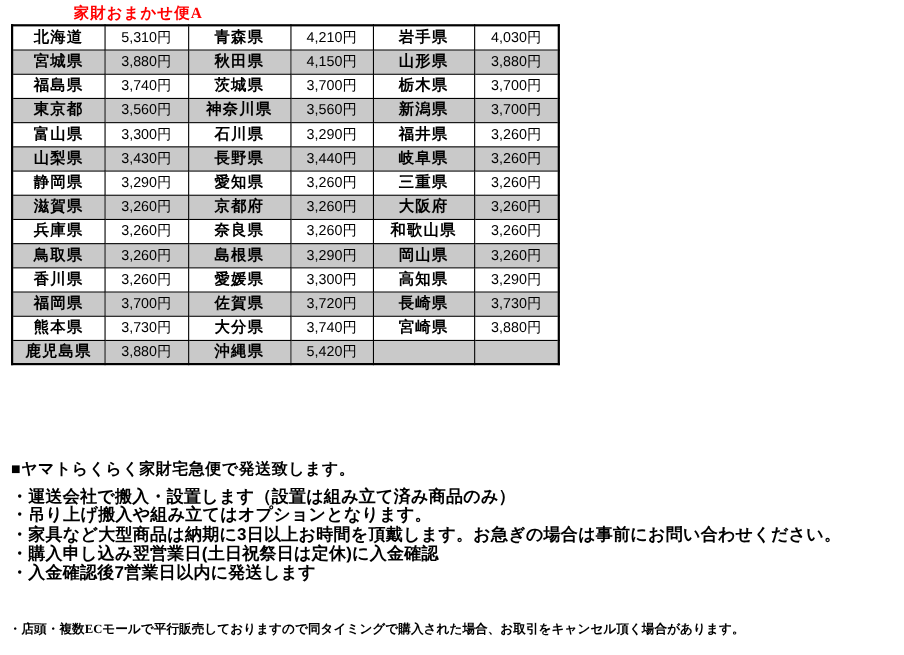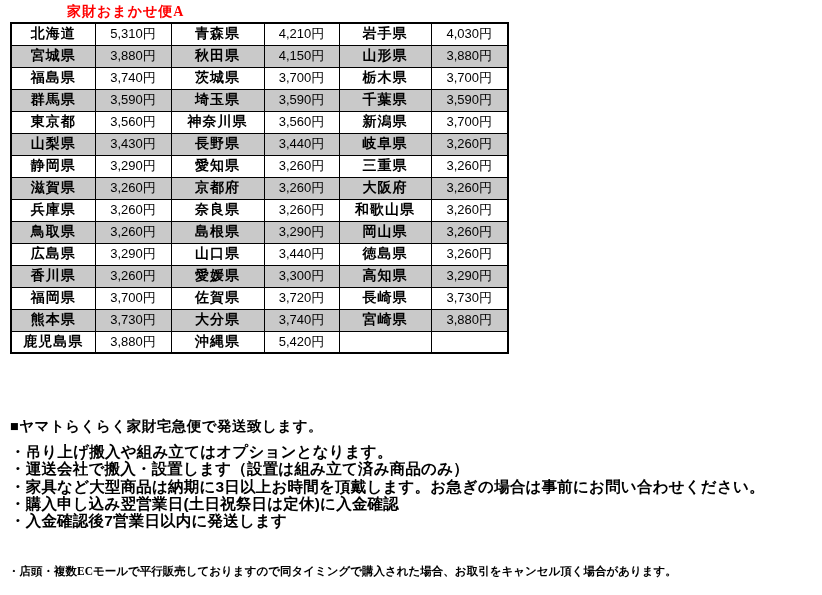--- a/index.html
+++ b/index.html
@@ -76,34 +76,34 @@
       </tr>
       <tr>
         <td class="pref">福島県</td>
         <td class="price">3,740円</td>
         <td class="pref">茨城県</td>
         <td class="price">3,700円</td>
         <td class="pref">栃木県</td>
         <td class="price">3,700円</td>
       </tr>
       <tr>
-        <td class="pref">群馬県</td>
-        <td class="price">3,590円</td>
-        <td class="pref">埼玉県</td>
-        <td class="price">3,590円</td>
-        <td class="pref">千葉県</td>
-        <td class="price">3,590円</td>
-      </tr>
-      <tr>
         <td class="pref">東京都</td>
         <td class="price">3,560円</td>
         <td class="pref">神奈川県</td>
         <td class="price">3,560円</td>
         <td class="pref">新潟県</td>
         <td class="price">3,700円</td>
+      </tr>
+      <tr>
+        <td class="pref">富山県</td>
+        <td class="price">3,300円</td>
+        <td class="pref">石川県</td>
+        <td class="price">3,290円</td>
+        <td class="pref">福井県</td>
+        <td class="price">3,260円</td>
       </tr>
       <tr>
         <td class="pref">山梨県</td>
         <td class="price">3,430円</td>
         <td class="pref">長野県</td>
         <td class="price">3,440円</td>
         <td class="pref">岐阜県</td>
         <td class="price">3,260円</td>
       </tr>
       <tr>
@@ -132,28 +132,20 @@
       </tr>
       <tr>
         <td class="pref">鳥取県</td>
         <td class="price">3,260円</td>
         <td class="pref">島根県</td>
         <td class="price">3,290円</td>
         <td class="pref">岡山県</td>
         <td class="price">3,260円</td>
       </tr>
       <tr>
-        <td class="pref">広島県</td>
-        <td class="price">3,290円</td>
-        <td class="pref">山口県</td>
-        <td class="price">3,440円</td>
-        <td class="pref">徳島県</td>
-        <td class="price">3,260円</td>
-      </tr>
-      <tr>
         <td class="pref">香川県</td>
         <td class="price">3,260円</td>
         <td class="pref">愛媛県</td>
         <td class="price">3,300円</td>
         <td class="pref">高知県</td>
         <td class="price">3,290円</td>
       </tr>
       <tr>
         <td class="pref">福岡県</td>
         <td class="price">3,700円</td>
@@ -177,20 +169,20 @@
         <td class="price">5,420円</td>
         <td class="pref"></td>
         <td class="price"></td>
       </tr>
     </tbody>
 </table>
 
 <div class="notes-heading">■ヤマトらくらく家財宅急便で発送致します。</div>
 
 <div class="notes-bullets">
+  <div>・運送会社で搬入・設置します（設置は組み立て済み商品のみ）</div>
   <div>・吊り上げ搬入や組み立てはオプションとなります。</div>
-  <div>・運送会社で搬入・設置します（設置は組み立て済み商品のみ）</div>
   <div>・家具など大型商品は納期に3日以上お時間を頂戴します。お急ぎの場合は事前にお問い合わせください。</div>
   <div>・購入申し込み翌営業日(土日祝祭日は定休)に入金確認</div>
   <div>・入金確認後7営業日以内に発送します</div>
 </div>
 
 <div class="notes-footnote">・店頭・複数ECモールで平行販売しておりますので同タイミングで購入された場合、お取引をキャンセル頂く場合があります。</div>
 
 </body></html>

